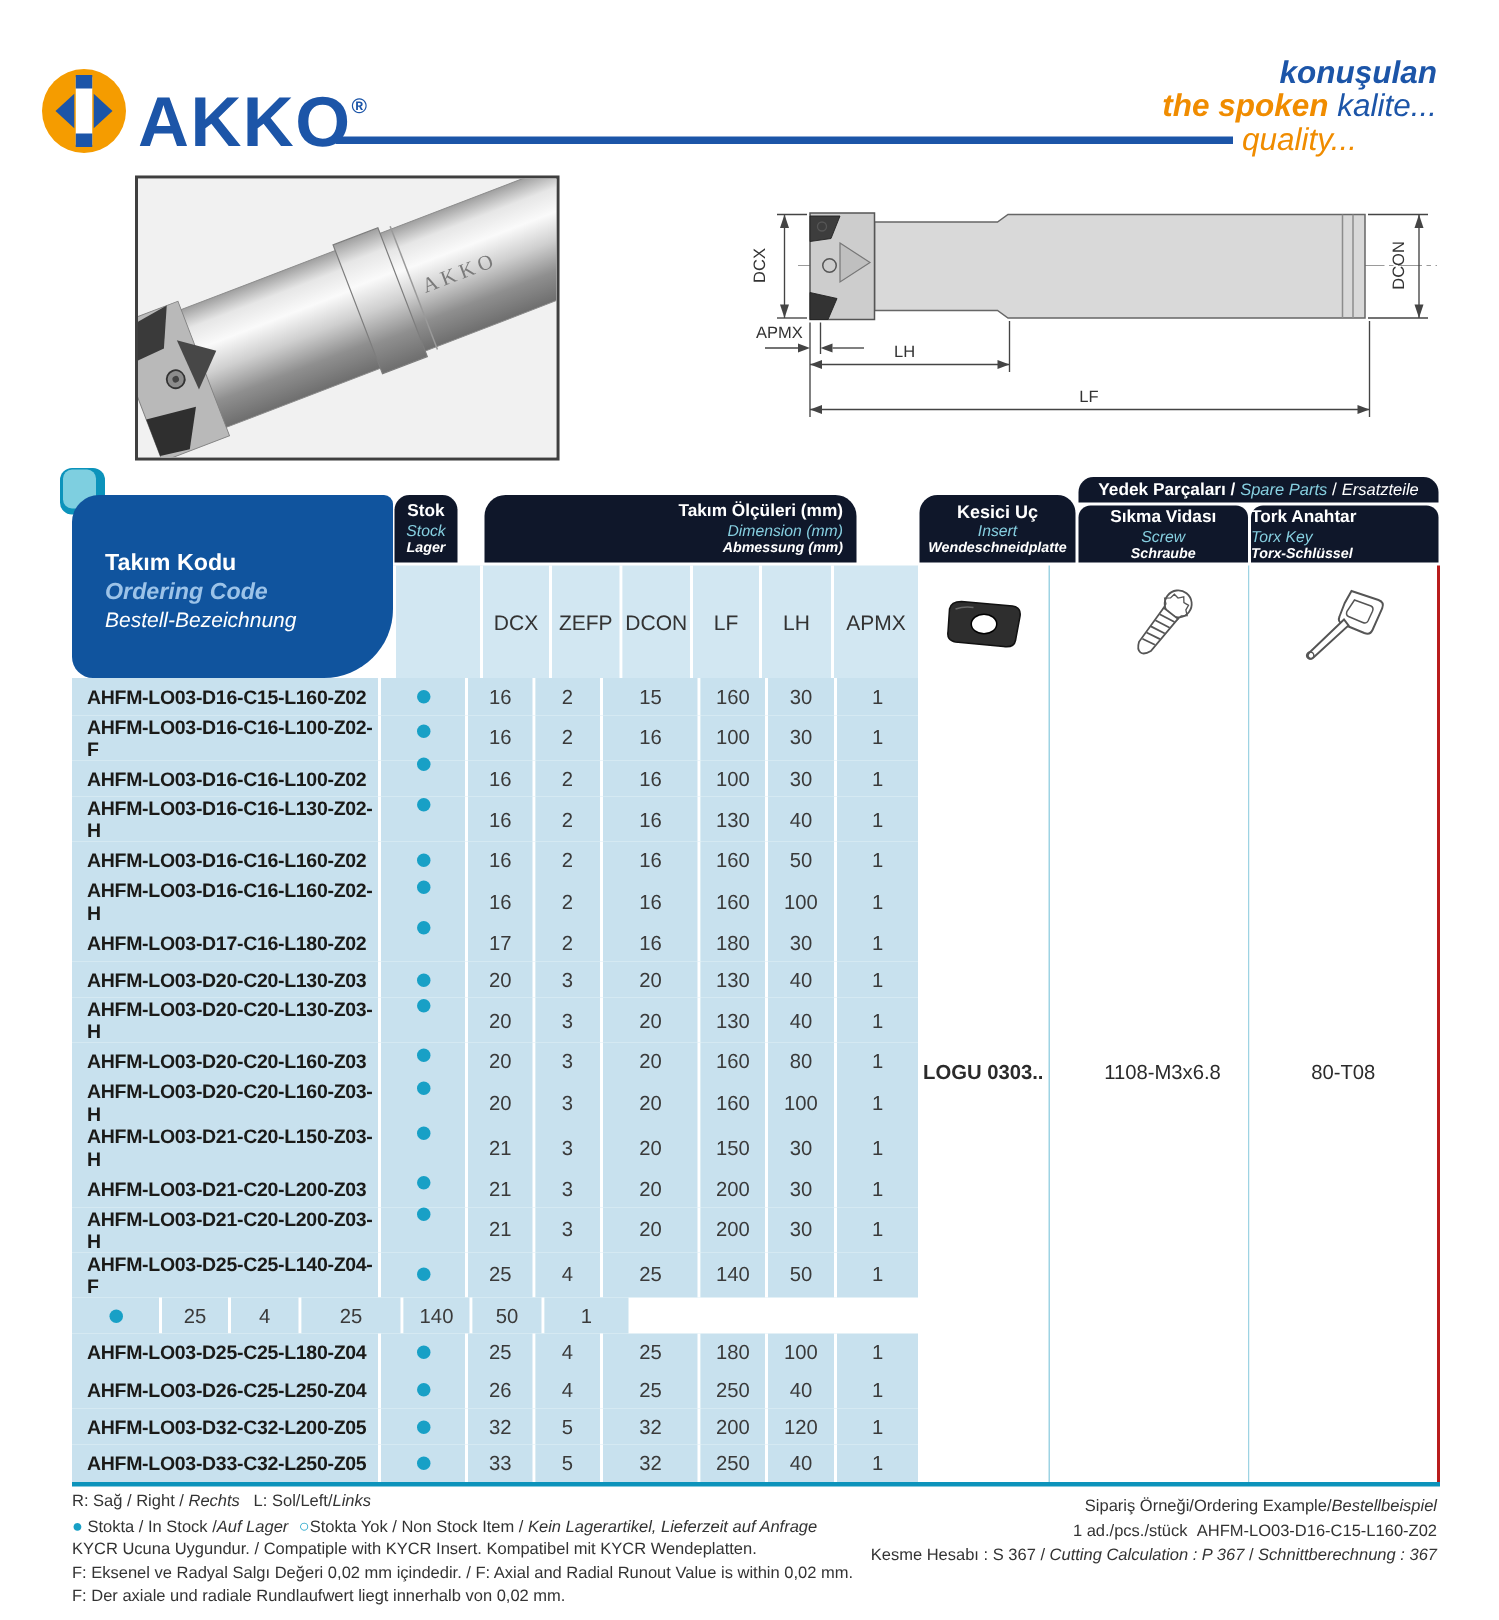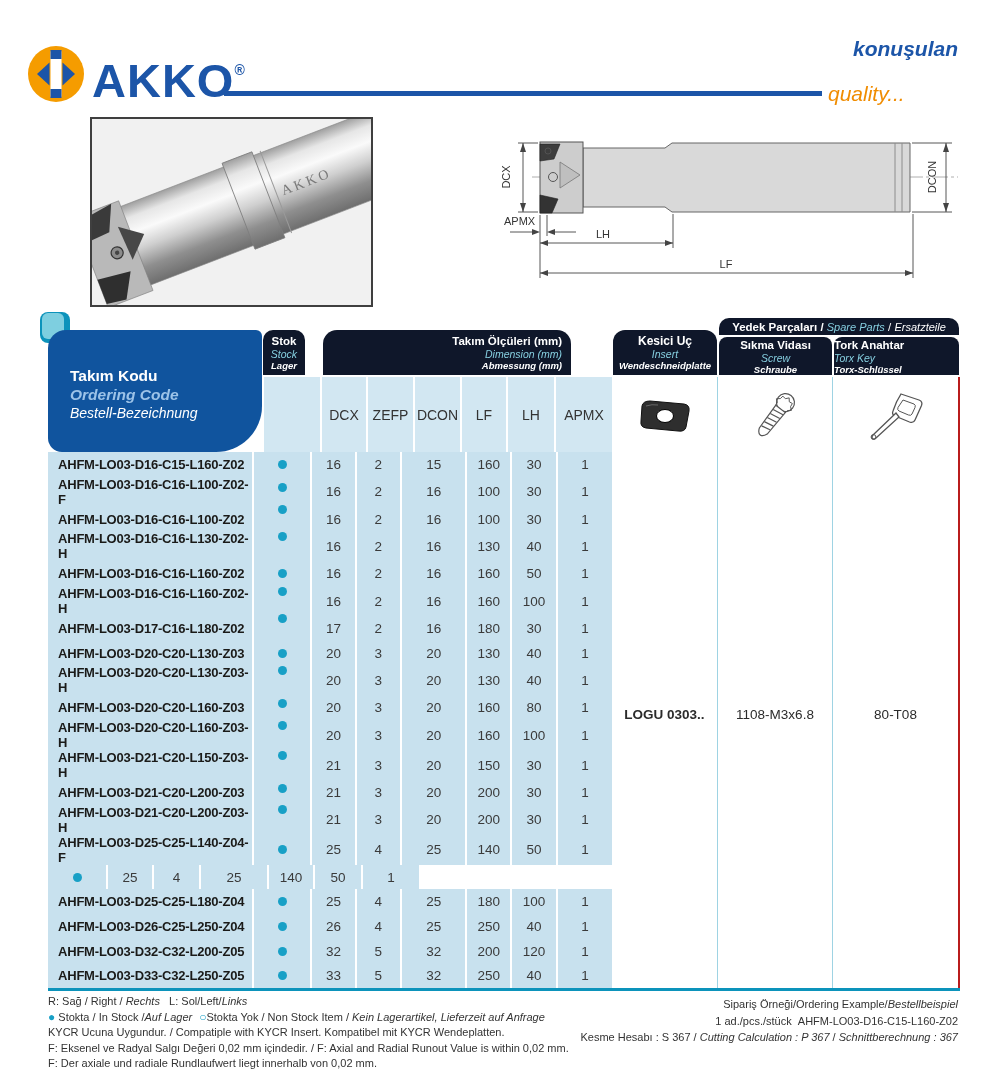--- a/index.html
+++ b/index.html
@@ -43,21 +43,21 @@
   .yedek-band{left:671px;top:18px;width:240px;height:17px;border-radius:10px 10px 0 0;text-align:center;font-size:11.5px;line-height:18px;white-space:nowrap;}
   .yedek-band .h-en,.yedek-band .h-de{font-size:11px;}
   .screw-head{left:671px;top:37px;width:113px;height:38px;border-radius:8px 8px 0 0;text-align:center;padding-top:2px;}
   .torx-head{left:786px;top:37px;width:125px;height:38px;border-radius:8px 8px 0 0;text-align:left;padding-top:2px;}
 
   .subrow{position:absolute;left:214px;top:77px;width:350px;height:75px;display:flex;}
   .subcell{background:#d2e7f2;border-right:2px solid #fff;box-sizing:border-box;display:flex;align-items:center;justify-content:center;font-size:14px;color:#333;}
   .subcell:first-child{border-left:2px solid #fff;}
 
   .rightcol{position:absolute;top:77px;height:611px;background:#fff;box-sizing:border-box;border-right:1px solid #9ed3e3;}
-  .rc-insert{left:564px;width:106px;}
+  .rc-insert{left:564px;width:88px;}
   .rc-screw{left:670px;width:115px;}
   .rc-torx{left:785px;width:127px;border-right:2px solid #b91c1c;}
   .rc-icon{position:absolute;left:0;top:0;width:100%;height:78px;display:flex;align-items:center;justify-content:center;}
   .rc-value{position:absolute;left:0;top:330px;width:100%;text-align:center;font-size:13.5px;color:#2b2b2b;}
   .rc-value.bold{font-weight:700;}
 
   .tbody{position:absolute;left:0;top:152px;width:564px;height:536px;display:flex;flex-direction:column;}
   .trow{flex:1;display:flex;}
   .trow .cell{background:#c8e1ee;border-right:2px solid #fff;box-sizing:border-box;display:flex;align-items:center;justify-content:center;font-size:13.5px;color:#3a3a3a;}
   .cell.code{width:214px;justify-content:flex-start;padding-left:10px;font-size:13px;font-weight:700;color:#1a1a18;letter-spacing:-0.2px;}
@@ -88,20 +88,21 @@
       <rect x="23.5" y="5" width="11" height="48" rx="2" fill="#fff"></rect>
       <rect x="23.5" y="5" width="11" height="9" fill="#1c55a8"></rect>
       <rect x="23.5" y="44" width="11" height="9" fill="#1c55a8"></rect>
       <polygon points="10,29 22.5,17.5 22.5,40.5" fill="#1c55a8"></polygon>
       <polygon points="48,29 35.5,17.5 35.5,40.5" fill="#1c55a8"></polygon>
     </svg>
     <div class="logo-text"><span>AKKO</span><span class="logo-reg">®</span></div>
     <div class="logo-underline"></div>
     <div class="tagline">
       <div class="tag1">konuşulan</div>
+      <div><span class="tag2o">the spoken</span><span class="tag2b"> kalite...</span></div>
     </div>
     <div class="tag3">quality...</div>
   </div>
 
   <div class="photo">
     <svg width="279" height="186" viewBox="0 0 279 186">
       <defs>
         <linearGradient id="met" x1="0" y1="0" x2="0" y2="1">
           <stop offset="0" stop-color="#9f9f9f"></stop>
             <stop offset="0.16" stop-color="#e6e6e6"></stop>

